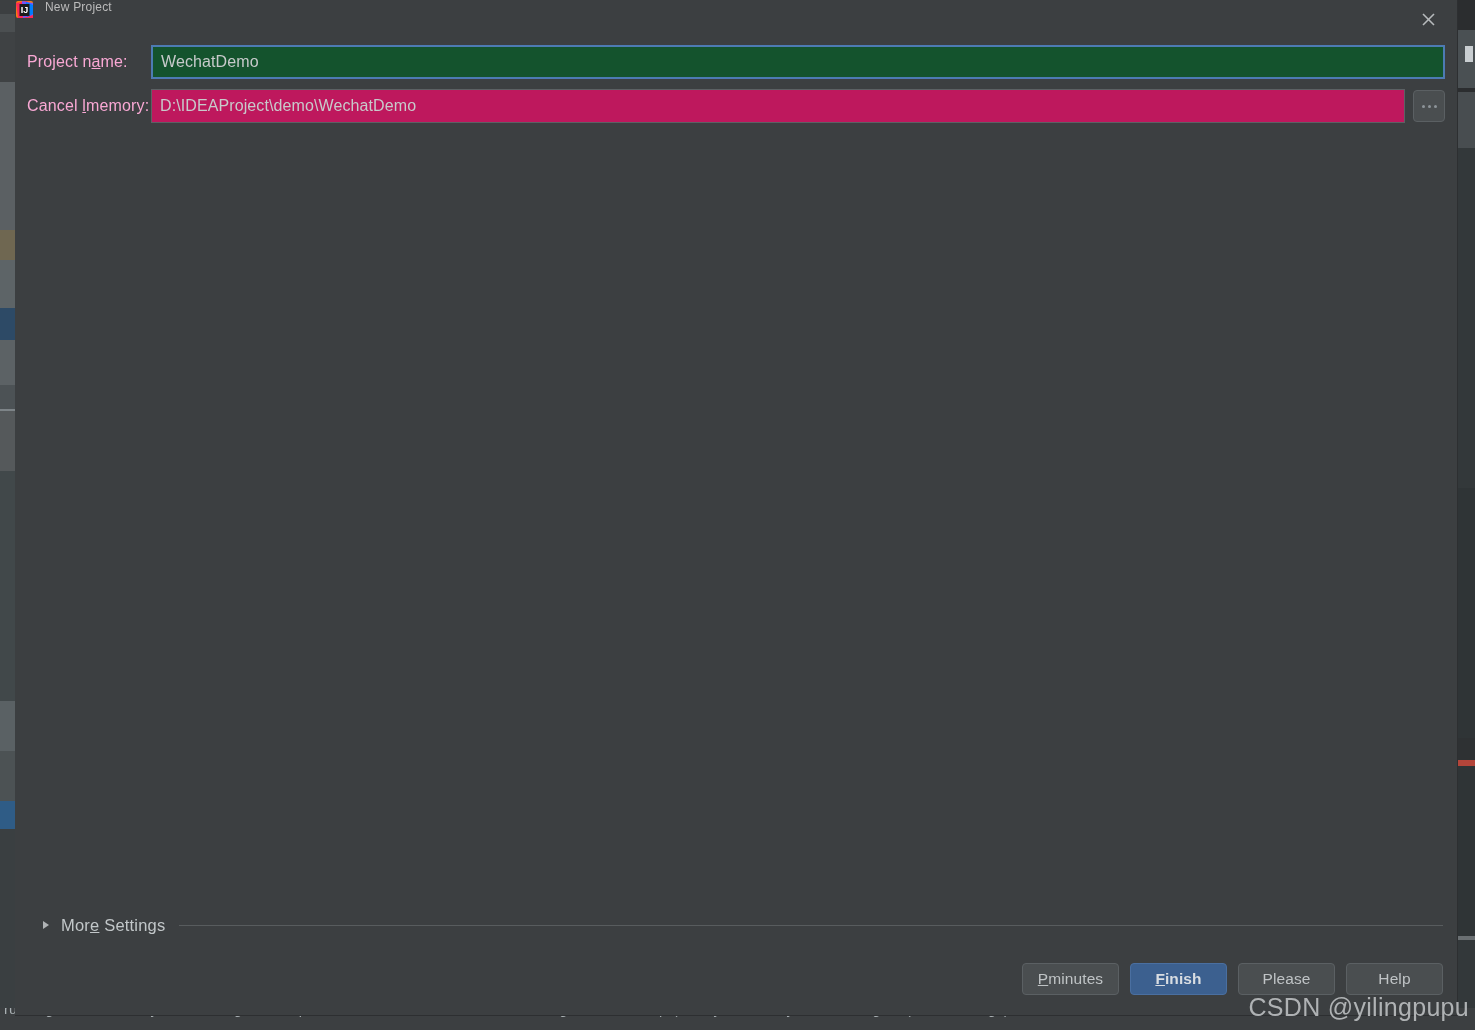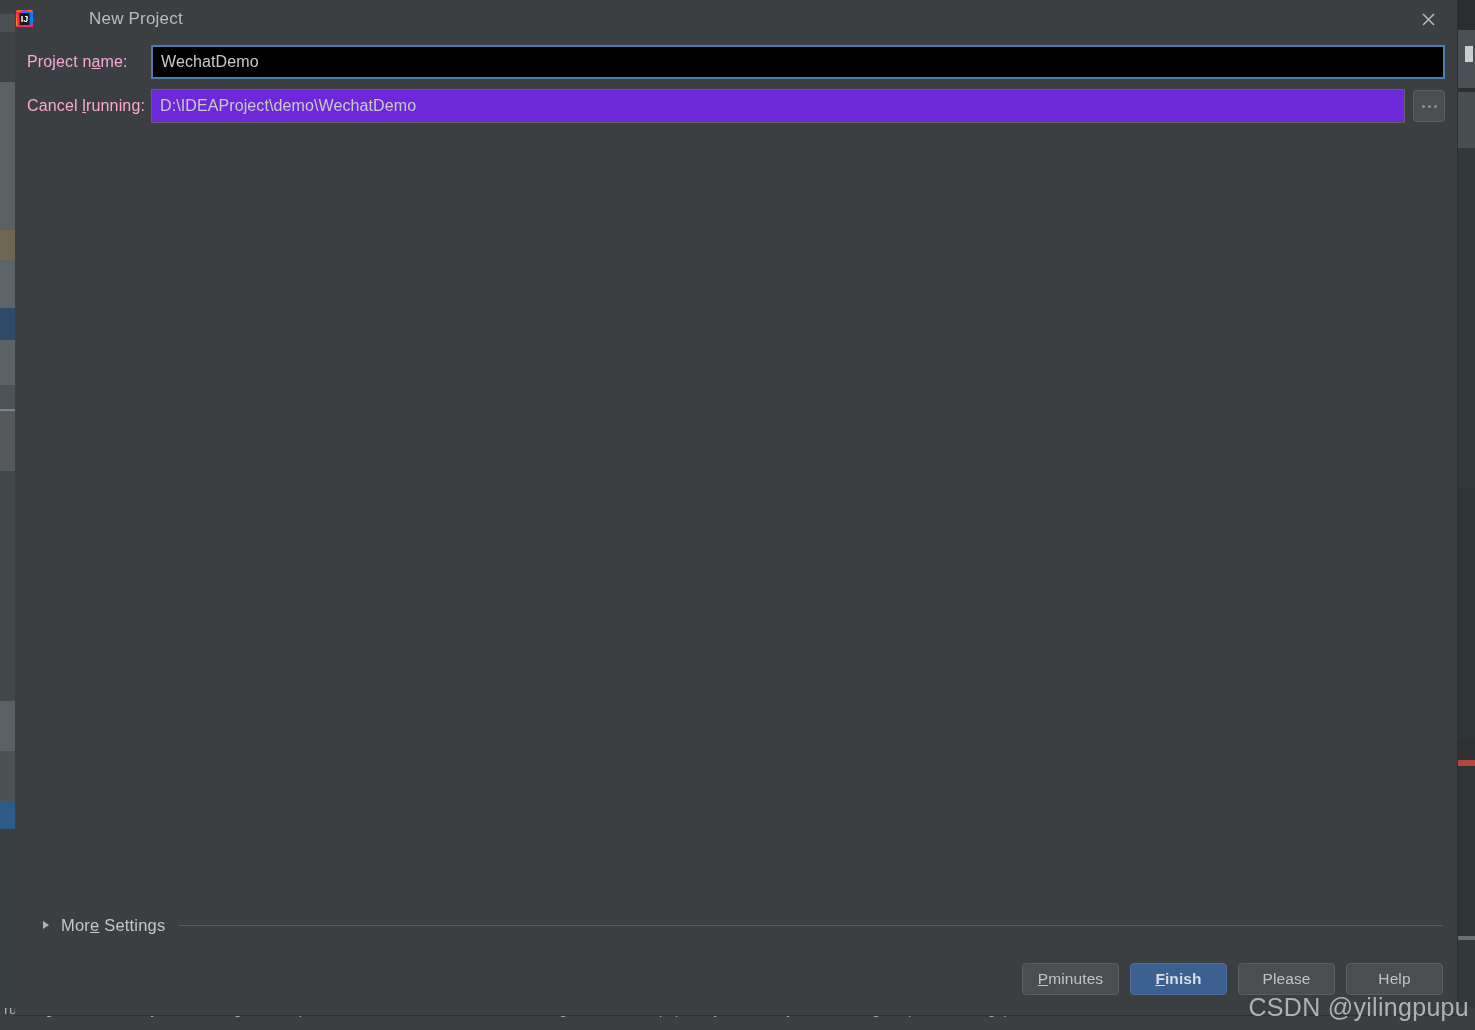--- a/index.html
+++ b/index.html
@@ -64,33 +64,32 @@
     display: flex;
     flex-direction: column;
   }
 
   
   #titlebar {
     position: relative;
     height: 38px;
     flex: 0 0 38px;
     display: flex;
-    align-items: center;
+    align-items: flex-start;
     padding-left: 0px;
-    gap: 44px;
   }
   #app-icon {
     position: relative;
     width: 20px; height: 20px;
     margin-left: 0px;
     margin-right: 10px;
     flex: 0 0 20px;
   }
   #title-text {
-    font-size: 17px;
+    font-size: 12px;
     color: #bbbbbb;
     letter-spacing: 0.2px;
   }
   #close-btn {
     position: absolute;
     right: 14px;
     top: 5px;
     width: 30px; height: 28px;
     display: flex;
     align-items: center;
@@ -127,25 +126,25 @@
     background: #45494a;
     color: #c8cacb;
     font-size: 16px;
     font-family: "Liberation Sans", sans-serif;
     padding: 0 8px;
     letter-spacing: 0.1px;
     outline: none;
   }
   #project-name-input {
     border: 2px solid #4d7bb3;
-    background: #000000;
+    background: #14532d;
   }
   #project-location-input {
     border: 1px solid #5c6164;
-    background: #6d28d9;
+    background: #be185d;
   }
   #browse-btn {
     flex: 0 0 32px;
     width: 32px;
     height: 32px;
     margin-left: 8px;
     background: #4a4e50;
     border: 1px solid #5b6063;
     border-radius: 4px;
     display: flex;
@@ -307,21 +306,21 @@
     </div>
 
     <div id="form-area">
 
       <div class="form-row">
         <div class="form-label"><span>Project n</span><span class="mn">a</span><span>me:</span></div>
         <input id="project-name-input" class="text-input" type="text" value="WechatDemo" style="">
       </div>
 
       <div class="form-row">
-        <div class="form-label"><span>Cancel </span><span class="mn">l</span><span>running:</span></div>
+        <div class="form-label"><span>Cancel </span><span class="mn">l</span><span>memory:</span></div>
         <input id="project-location-input" class="text-input" type="text" value="D:\IDEAProject\demo\WechatDemo" style="">
         <div id="browse-btn">
           <span class="dot"></span>
           <span class="dot"></span>
           <span class="dot"></span>
         </div>
       </div>
 
     </div>
 

